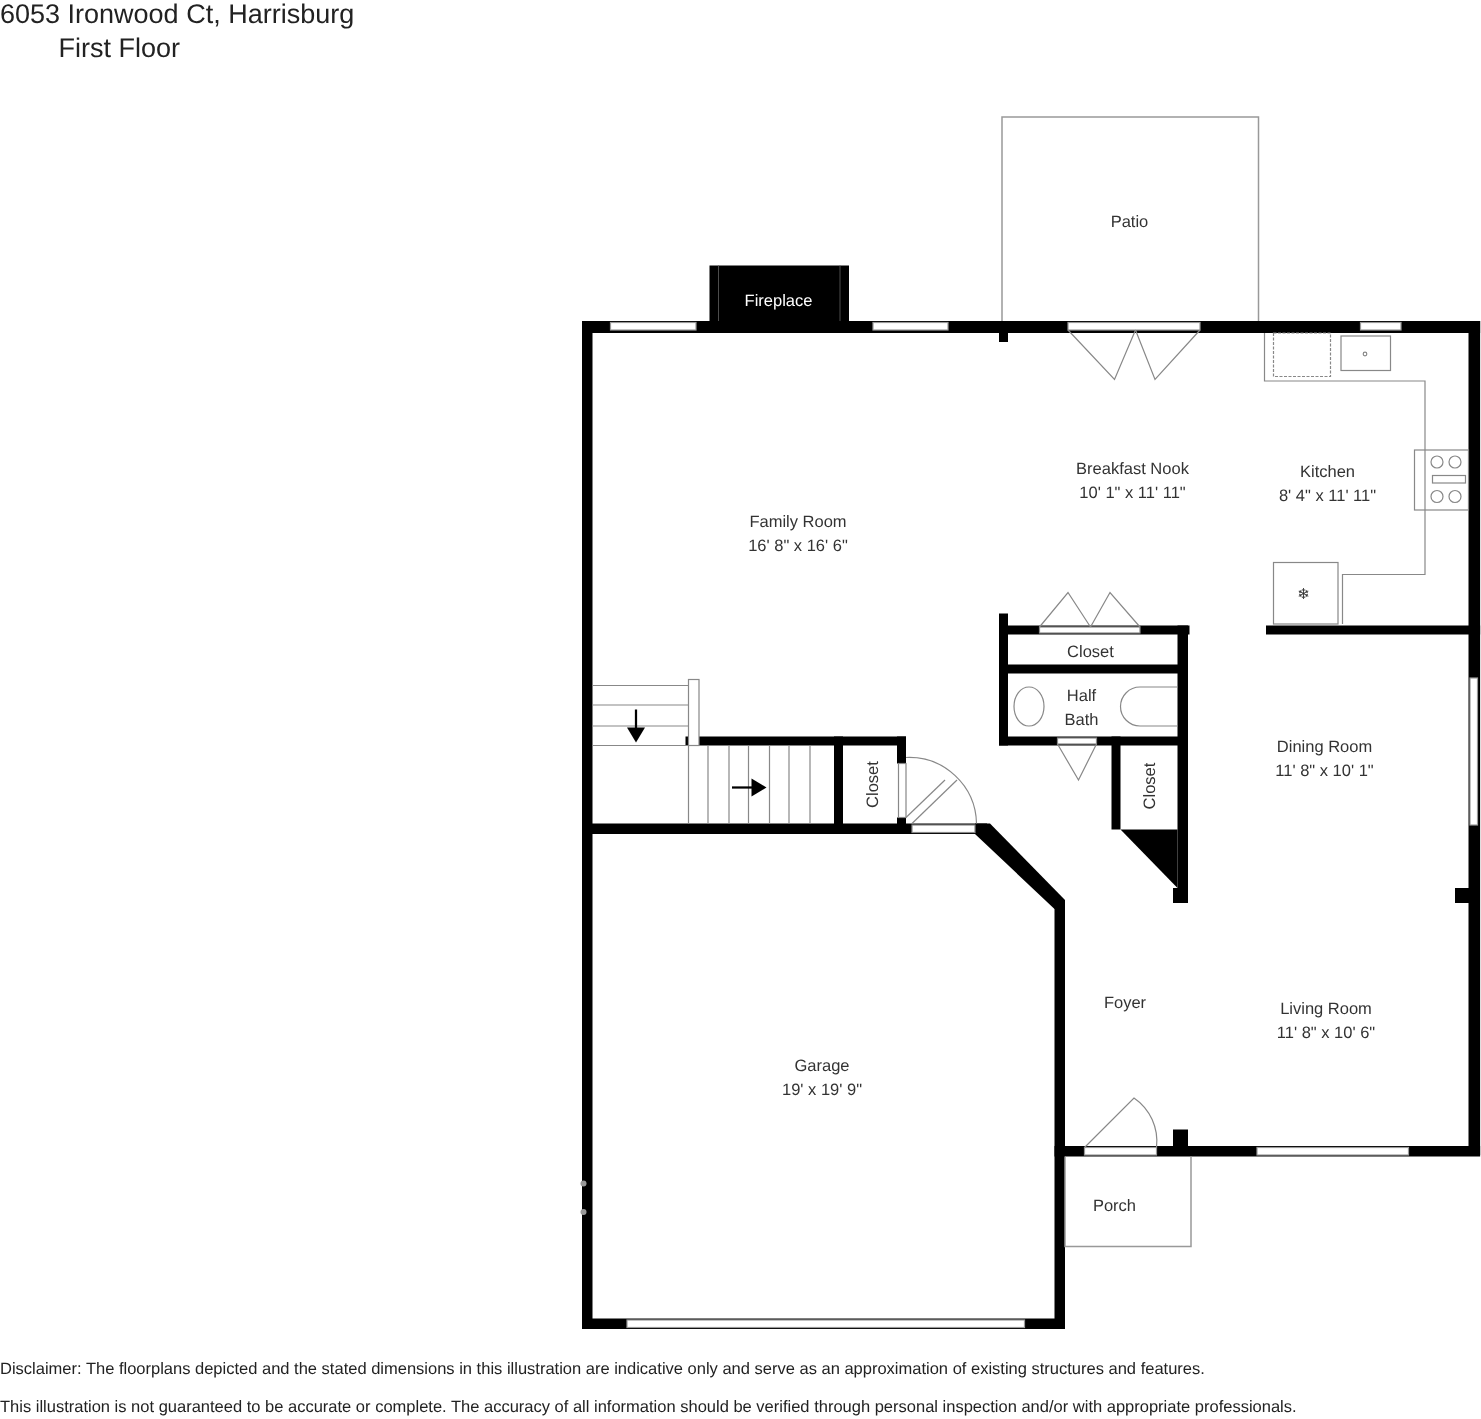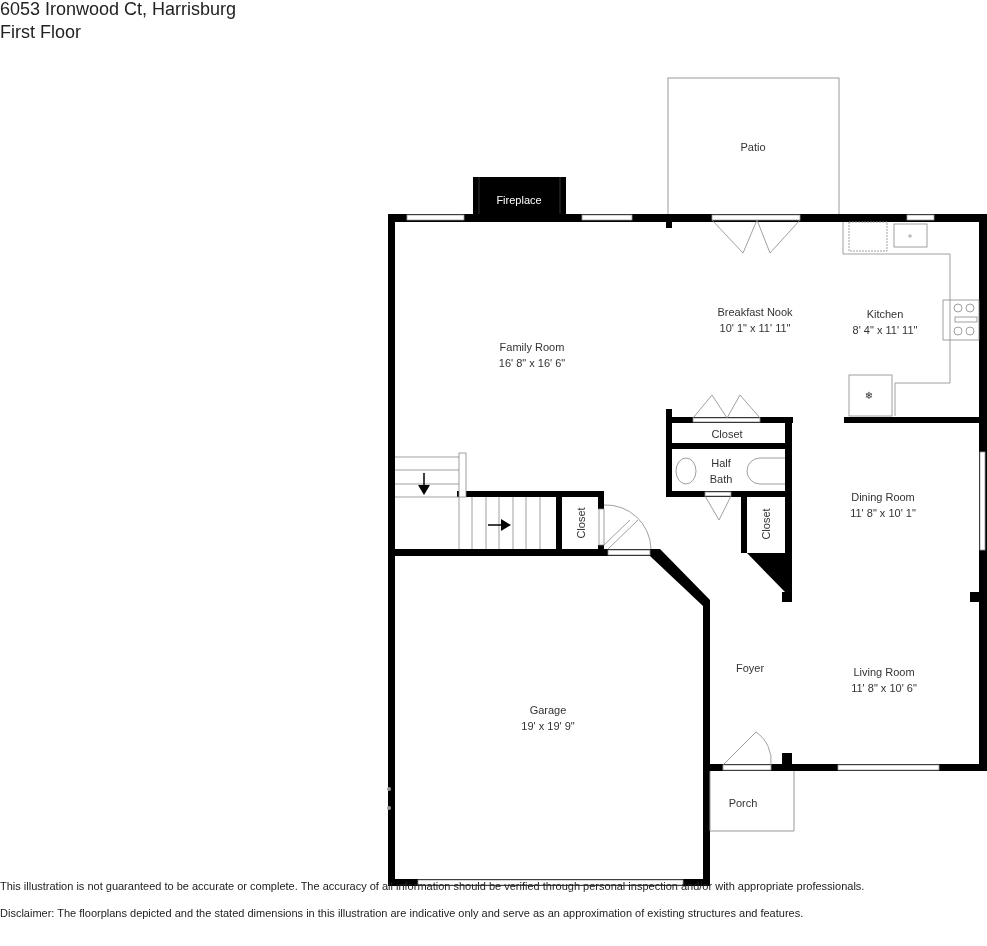--- a/index.html
+++ b/index.html
@@ -1,25 +1,25 @@
 <!DOCTYPE html>
 <html><head>
 <meta charset="utf-8">
 <style>
   html, body { margin:0; padding:0; background:#ffffff; }
   body { width:987px; height:946px; position:relative; overflow:hidden; font-family:"Liberation Sans", sans-serif; color:#222; }
   .hdr { position:absolute; left:0; font-size:18px; color:#222; white-space:nowrap; }
   #addr { top:-1px; }
-  #floor { top:22px; }
+  #floor { top:22px;padding-left:39px; }
   svg { position:absolute; left:0; top:0; }
   .lbl { font-family:"Liberation Sans", sans-serif; font-size:11px; fill:#333; text-anchor:middle; }
   .lbl-w { font-family:"Liberation Sans", sans-serif; font-size:11px; fill:#fff; text-anchor:middle; }
   .disc { position:absolute; left:0; font-size:11px; color:#222; white-space:nowrap; }
   #disc1 { top:907px; }
-  #disc2 { top:880px; }
+  #disc2 { top:932px; }
 </style>
 </head>
 <body>
 
 <div id="addr" class="hdr">6053 Ironwood Ct, Harrisburg</div>
 <div id="floor" class="hdr">First Floor</div>
 
 <svg width="987" height="946" viewBox="0 0 987 946">
 
   <rect x="668" y="78" width="171" height="138" fill="none" stroke="#999" stroke-width="1"></rect>

